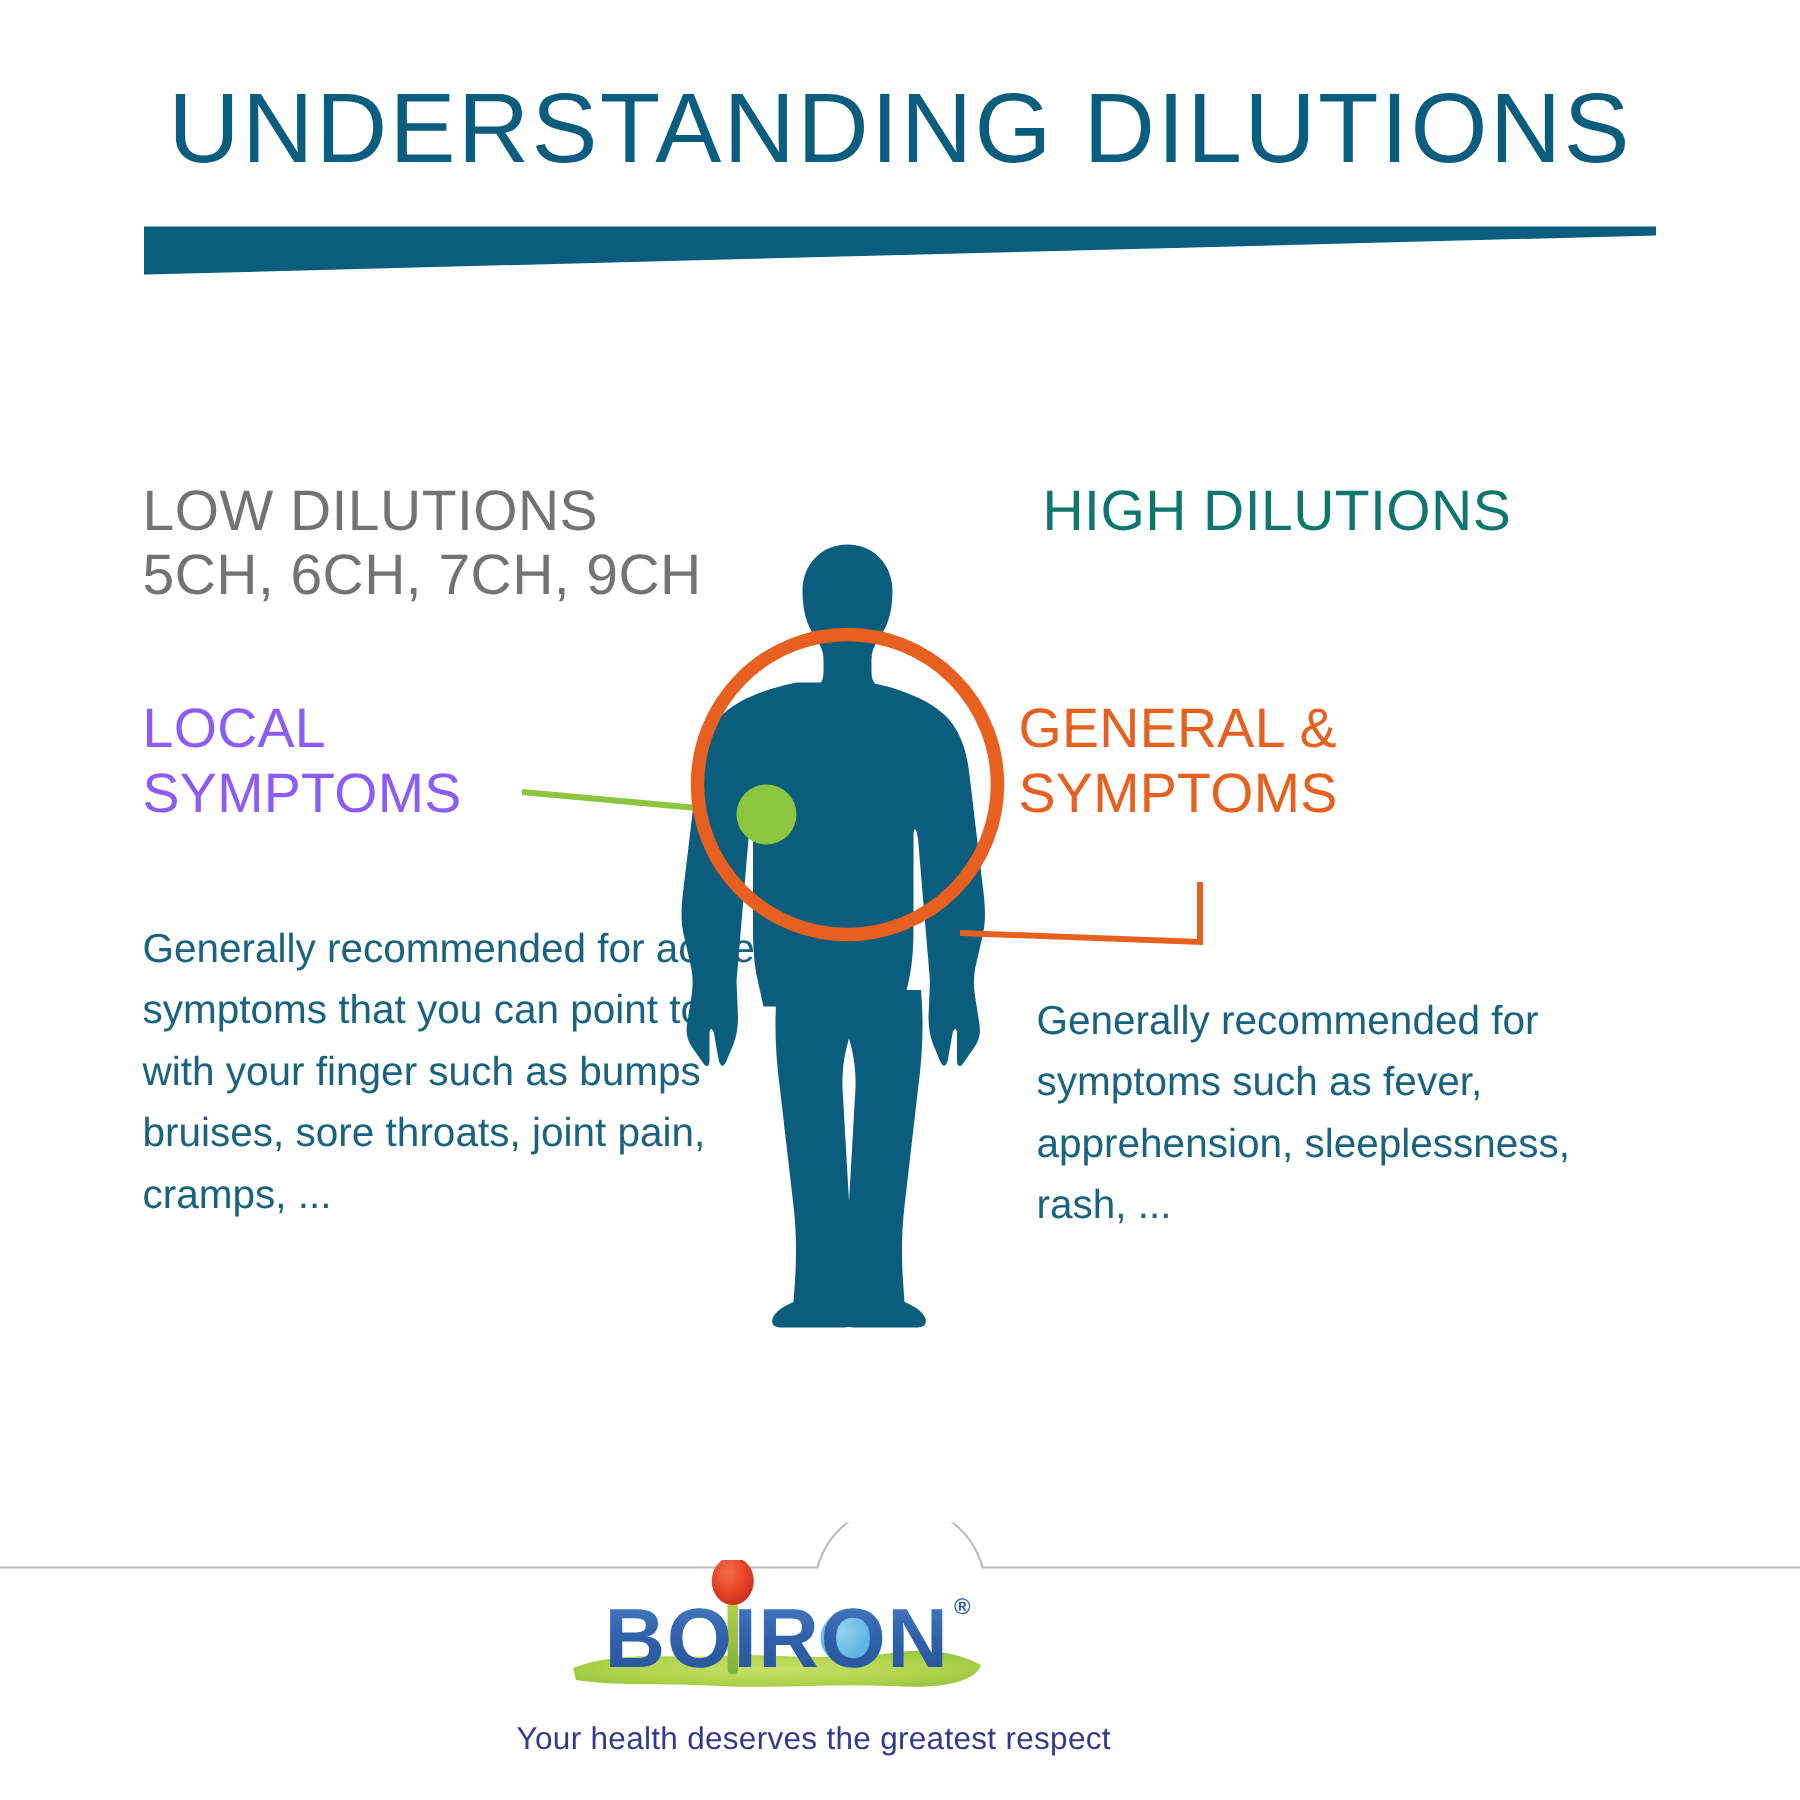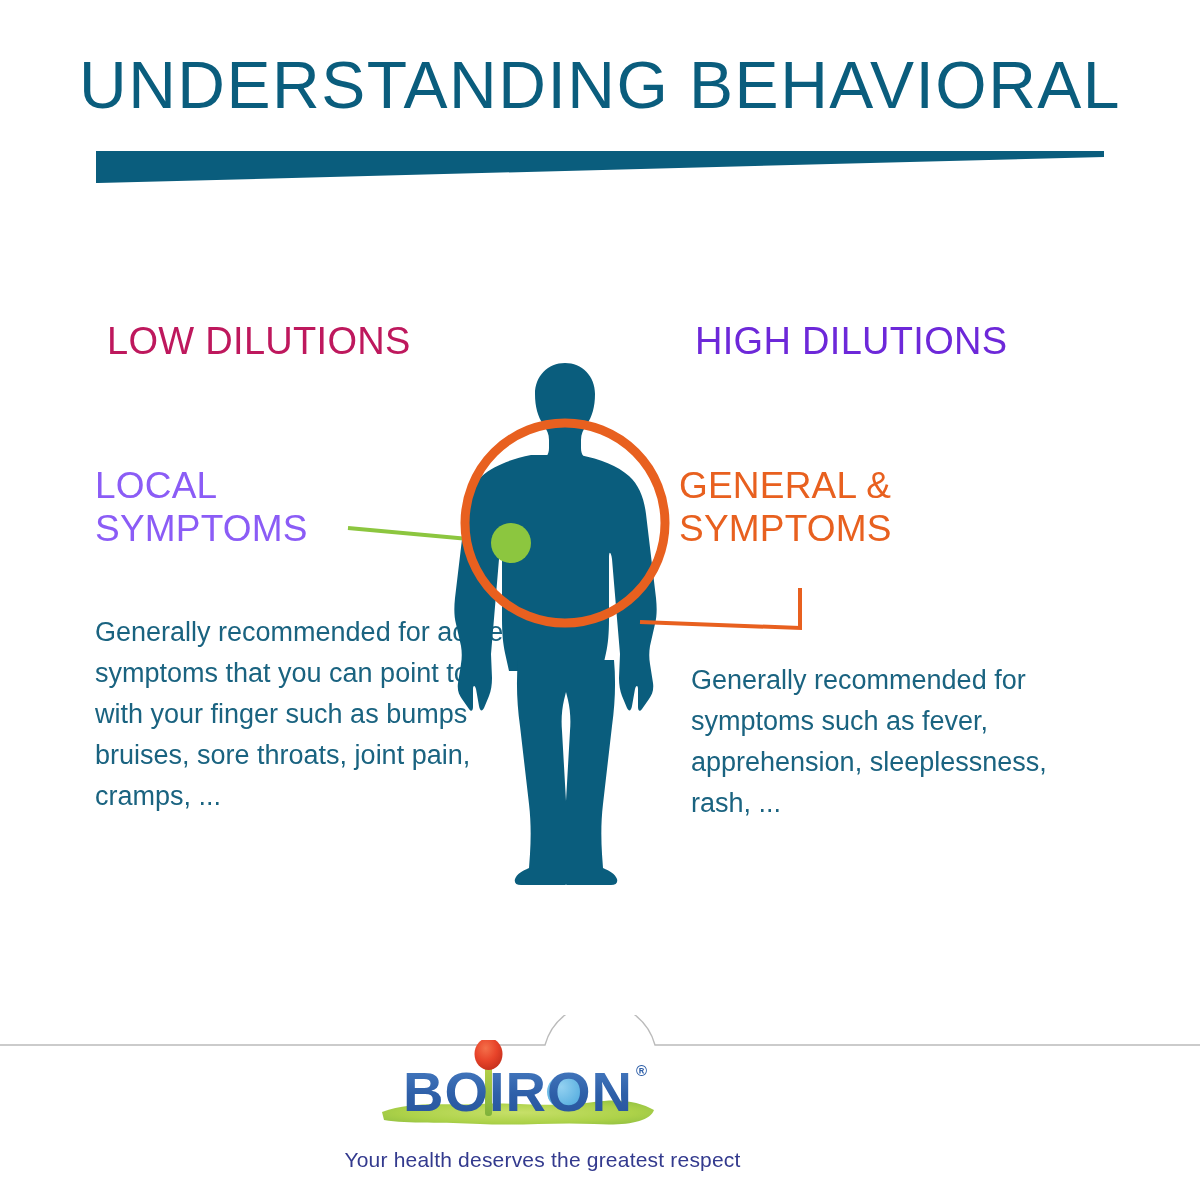--- a/index.html
+++ b/index.html
@@ -47,27 +47,26 @@
     font-size: 38px;
     line-height: 1.12;
     font-weight: 400;
     letter-spacing: 0.3px;
   }
   .col-heading .l2 { display: block; }
 
   #low-dilutions {
     left: 95px;
     top: 320px;
-    color: #be185d;
-    margin-left: 12px;
+    color: #737373;
   }
   #high-dilutions {
     left: 695px;
     top: 320px;
-    color: #6d28d9;
+    color: #0f766e;
   }
 
   
   .sym-label {
     position: absolute;
     font-size: 37px;
     line-height: 1.16;
     font-weight: 400;
     letter-spacing: 0.2px;
   }
@@ -136,28 +135,29 @@
     color: #333a8e;
     font-size: 21px;
     letter-spacing: 0.2px;
   }
 </style>
 </head>
 <body>
 
 <div id="page">
 
-  <div id="title">UNDERSTANDING BEHAVIORAL</div>
+  <div id="title">UNDERSTANDING DILUTIONS</div>
 
   <svg id="title-rule" viewBox="0 0 1008 36" preserveAspectRatio="none">
     <path d="M0,1 L1008,1 L1008,7 L2,33 L0,33 Z" fill="#0a5d7d"></path>
   </svg>
 
   <div class="col-heading" id="low-dilutions">
     <span>LOW DILUTIONS</span>
+    <span class="l2">5CH, 6CH, 7CH, 9CH</span>
   </div>
 
   <div class="sym-label" id="local-symptoms">
     <span>LOCAL</span>
     <span>SYMPTOMS</span>
   </div>
 
   <div class="body-copy" id="left-copy">Generally recommended for acute symptoms that you can point to with your finger such as bumps bruises, sore throats, joint pain, cramps, ...</div>
 
   <div class="col-heading" id="high-dilutions">

